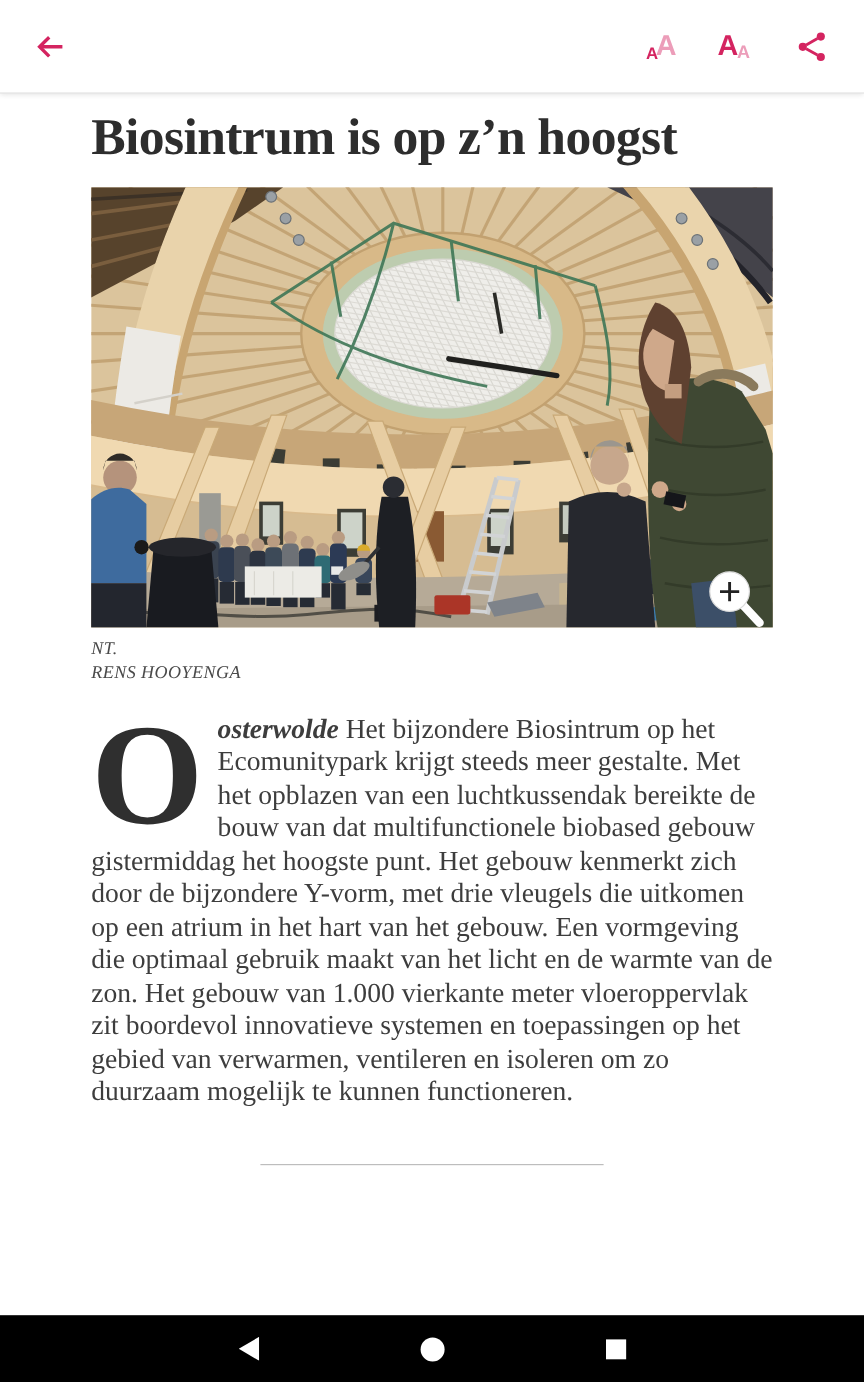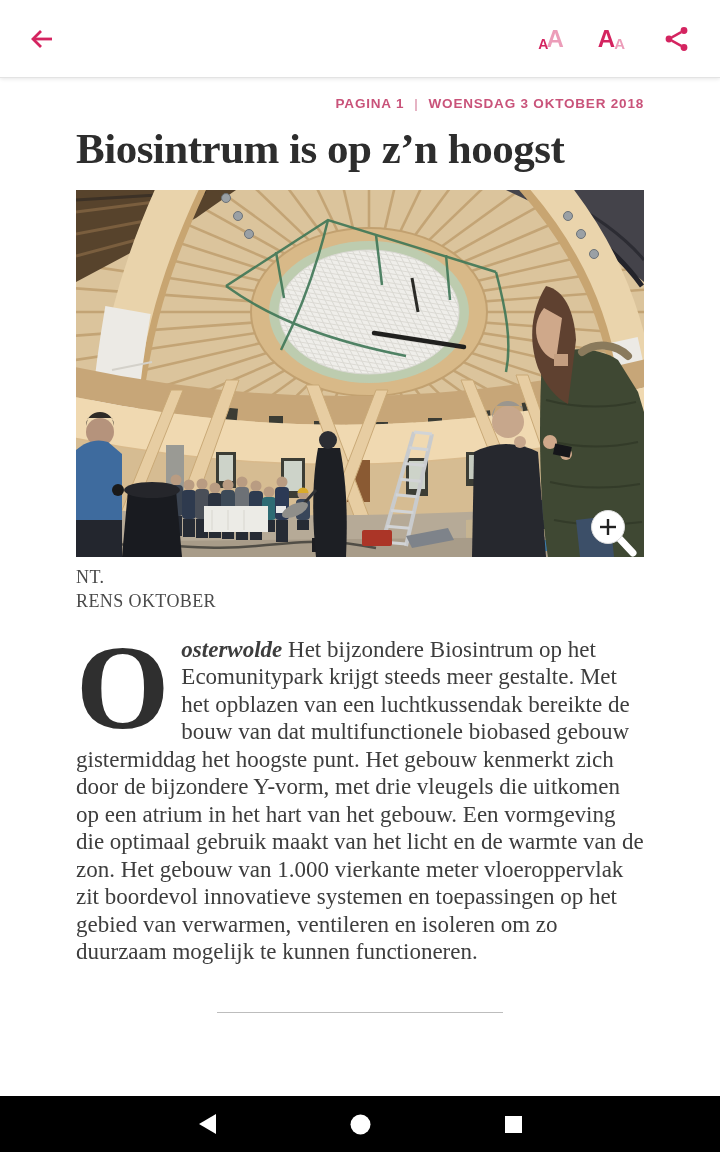--- a/index.html
+++ b/index.html
@@ -20,22 +20,22 @@
   .share-btn{margin-left:30px;}
   
   .content{padding:0 76px;}
   .pageline{margin-top:19px;display:flex;justify-content:flex-end;align-items:center;gap:10px;
             font-size:13.5px;font-weight:700;letter-spacing:.8px;color:#c9537a;}
   .pageline .sep{font-weight:400;color:#d47c98;}
   h1.title{margin:15px 0 0;font-family:"Liberation Serif",serif;font-weight:700;
            font-size:43px;line-height:1.05;letter-spacing:-.5px;color:#2d2d2d;}
   figure.photo{margin:19px 0 0;padding:0;width:568px;height:367px;position:relative;}
   figure.photo svg{display:block;}
-  .credit{margin-top:9px;font-family:"Liberation Serif",serif;font-size:18px;line-height:1.32;
-          letter-spacing:.4px;color:#4a4a4a;}
+  .credit{margin-top:9px;font-family:"Liberation Serif",serif;font-size:15px;line-height:1.32;
+          letter-spacing:.4px;color:#4a4a4a;font-style:italic;}
   .body-par{margin-top:22px;width:568px;font-family:"Liberation Serif",serif;
             font-size:23px;line-height:27.5px;color:#3d3d3d;}
   .drop{float:left;font-family:"Liberation Serif",serif;font-weight:700;
         font-size:120px;line-height:88px;color:#2f2f2f;margin:8px 12px 0 0;}
   .lead{font-weight:700;font-style:italic;}
   .divider{width:286px;margin:46px auto 0;border-top:1px solid #bdbdbd;height:0;}
   
   .navbar{position:absolute;left:0;bottom:0;width:720px;height:56px;background:#000000;}
   .nav-btn{position:absolute;top:0;height:56px;width:40px;background:none;border:none;
            display:flex;align-items:center;justify-content:center;cursor:pointer;padding:0;}
@@ -68,25 +68,20 @@
         <circle cx="21" cy="5.5" r="3.4" fill="#d42460"></circle>
         <circle cx="21" cy="22.5" r="3.4" fill="#d42460"></circle>
         <line x1="8.8" y1="12.4" x2="18.2" y2="7.1" stroke="#d42460" stroke-width="2.4"></line>
         <line x1="8.8" y1="15.6" x2="18.2" y2="20.9" stroke="#d42460" stroke-width="2.4"></line>
       </svg>
     </button>
   </div>
 
   <div class="content">
 
-    <div class="pageline">
-      <span>PAGINA 1</span>
-      <span class="sep">|</span>
-      <span>WOENSDAG 3 OKTOBER 2018</span>
-    </div>
 
     <h1 class="title">Biosintrum is op z’n hoogst</h1>
 
     <figure class="photo">
       <svg width="568" height="367" viewBox="0 0 568 367">
         <defs>
           <clipPath id="skyclip">
               <ellipse cx="293" cy="122" rx="90" ry="62"></ellipse>
             </clipPath>
         </defs>
@@ -455,21 +450,21 @@
           <circle cx="532" cy="337" r="16.5" fill="#ffffff"></circle>
           <circle cx="532" cy="337" r="16.5" fill="none" stroke="#dadada" stroke-width="1"></circle>
           <line x1="524" y1="337" x2="540" y2="337" stroke="#222222" stroke-width="2.4"></line>
           <line x1="532" y1="329" x2="532" y2="345" stroke="#222222" stroke-width="2.4"></line>
         </g>
       </svg>
     </figure>
 
     <div class="credit">
       <div>NT.</div>
-      <div>RENS OKTOBER</div>
+      <div>RENS HOOYENGA</div>
     </div>
 
     <p class="body-par">
       <span class="drop">O</span><span class="lead">osterwolde</span><span> Het bijzondere Biosintrum op het Ecomunitypark krijgt steeds meer gestalte. Met het opblazen van een luchtkussendak bereikte de bouw van dat multifunctionele biobased gebouw gistermiddag het hoogste punt. Het gebouw kenmerkt zich door de bijzondere Y-vorm, met drie vleugels die uitkomen op een atrium in het hart van het gebouw. Een vormgeving die optimaal gebruik maakt van het licht en de warmte van de zon. Het gebouw van 1.000 vierkante meter vloeroppervlak zit boordevol innovatieve systemen en toepassingen op het gebied van verwarmen, ventileren en isoleren om zo duurzaam mogelijk te kunnen functioneren.</span>
     </p>
 
     <div class="divider"></div>
   </div>
 
   <div class="navbar">

